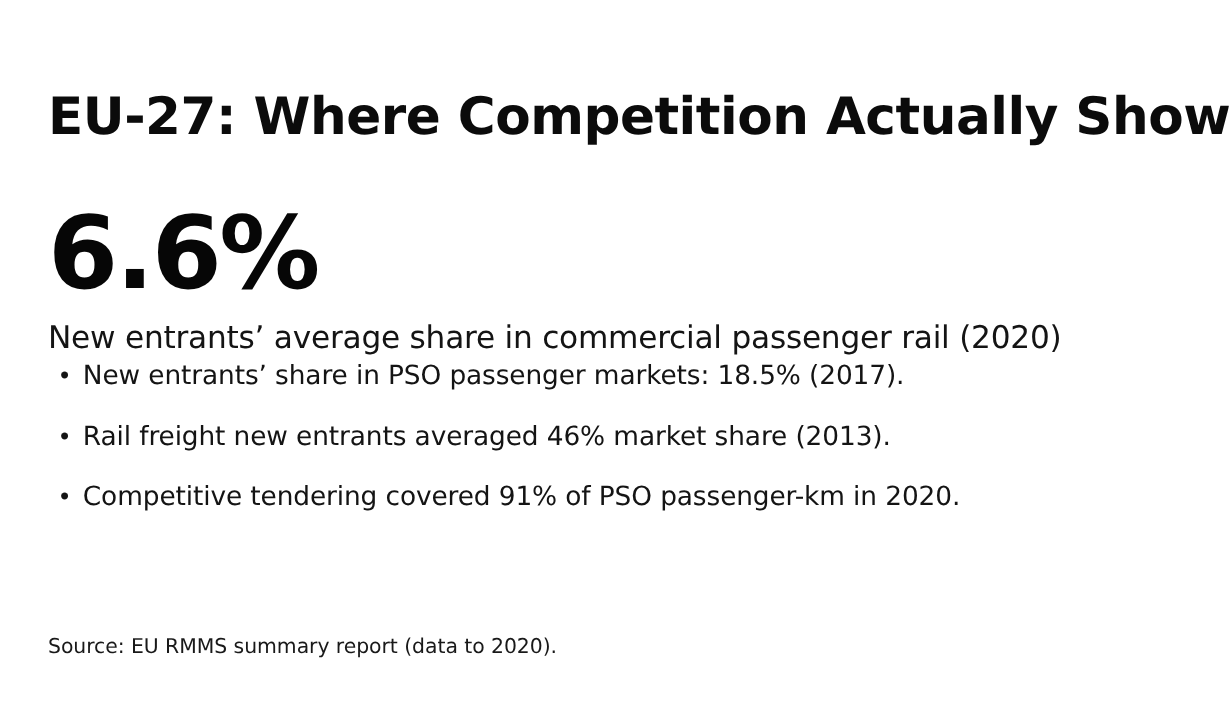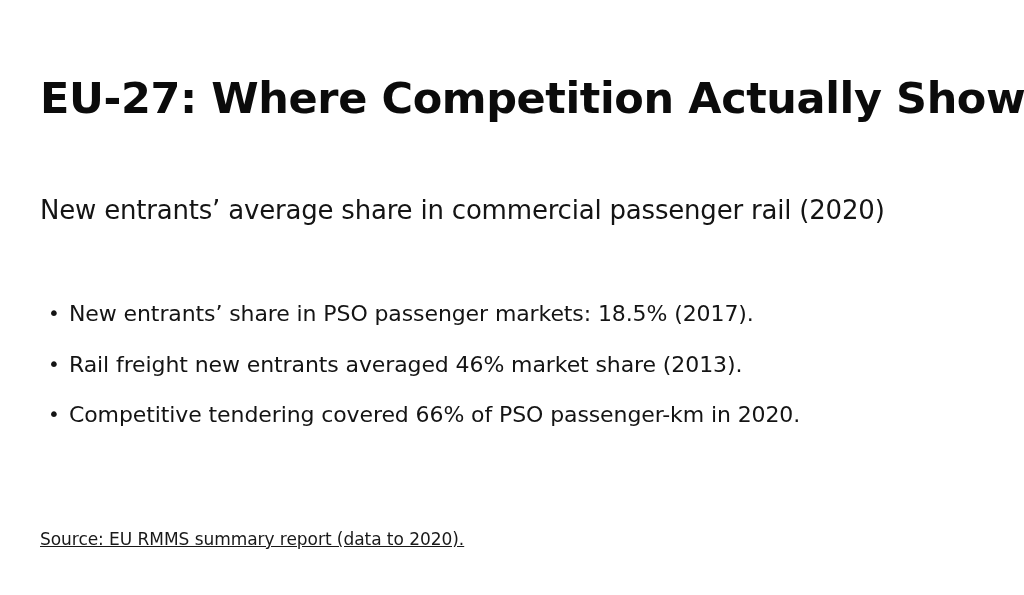--- a/index.html
+++ b/index.html
@@ -101,44 +101,44 @@
   
   .source-note {
     position: absolute;
     left: 40px;
     top: 528px;
     font-size: 17px;
     font-weight: 400;
     line-height: 1.3;
     color: #191919;
     letter-spacing: -0.05px;
-    text-decoration: underline;
   }
 </style>
 </head>
 <body>
 
 <div class="slide">
 
   <h1 class="slide-title">EU-27: Where Competition Actually Shows Up</h1>
 
   <div class="stat-block">
+    <span class="stat-number">6.6%</span>
     <span class="stat-caption">New entrants’ average share in commercial passenger rail (2020)</span>
   </div>
 
   <ul class="bullet-list">
     <li class="bullet-item">
       <span class="bullet-marker">•</span>
       <span class="bullet-text">New entrants’ share in PSO passenger markets: 18.5% (2017).</span>
     </li>
     <li class="bullet-item">
       <span class="bullet-marker">•</span>
       <span class="bullet-text">Rail freight new entrants averaged 46% market share (2013).</span>
     </li>
     <li class="bullet-item">
       <span class="bullet-marker">•</span>
-      <span class="bullet-text">Competitive tendering covered 66% of PSO passenger-km in 2020.</span>
+      <span class="bullet-text">Competitive tendering covered 91% of PSO passenger-km in 2020.</span>
     </li>
   </ul>
 
   <div class="source-note">Source: EU RMMS summary report (data to 2020).</div>
 
 </div>
 
 </body></html>

